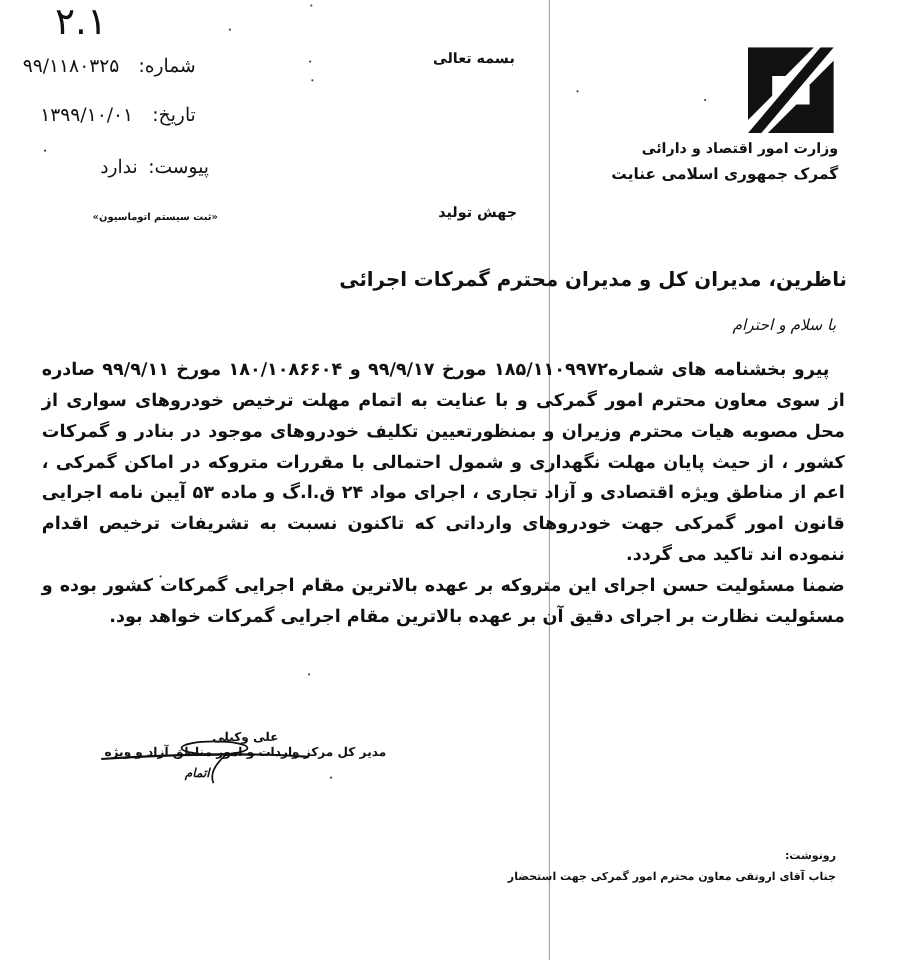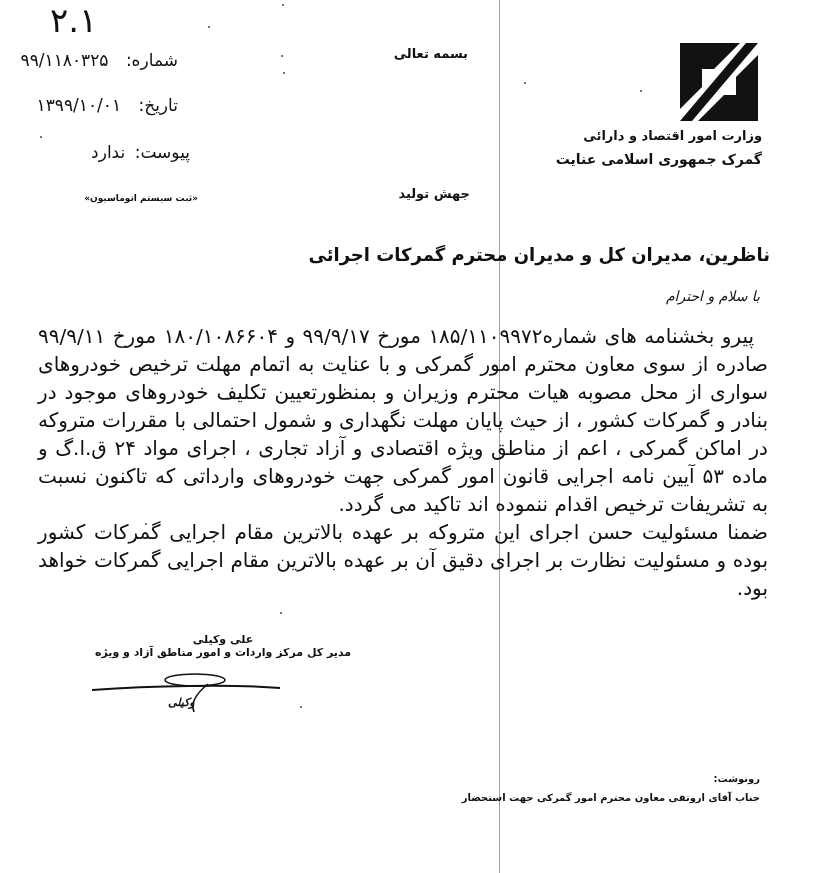--- a/index.html
+++ b/index.html
@@ -19,27 +19,27 @@
   .meta-row { direction: rtl; font-size: 17px; white-space: nowrap; }
   .meta-row .lbl { font-weight: 400; }
   .meta-row .val { font-weight: 400; margin-right: 12px; direction: ltr; unicode-bidi: embed; }
   .small { font-size: 9px; font-weight: bold; }
   .bold { font-weight: bold; }
   .logo-box { left: 680px; top: 43px; width: 78px; height: 78px; }
   .org { font-size: 13px; font-weight: bold; text-align: right; white-space: nowrap; }
   .headline { right: 48px; top: 244px; font-size: 18px; font-weight: bold; white-space: nowrap; }
   .salutation { right: 58px; top: 288px; font-size: 14px; font-style: italic; }
   .body-text {
-    right: 50px; top: 322px; width: 730px; font-size: 20px; line-height: 28px;
-    text-align: justify; text-align-last: right; font-weight: normal;
+    right: 50px; top: 322px; width: 730px; font-size: 16px; line-height: 28px;
+    text-align: justify; text-align-last: right; font-weight: bold;
   }
   .body-text p { margin: 0; }
   .body-text .indent { text-indent: 14px; }
   .sig { left: 78px; top: 633px; width: 290px; text-align: center; }
-  .sig .name { font-size: 11px; font-weight: bold; }
+  .sig .name { font-size: 11px; font-weight: bold; margin-top: 31px; }
   .sig .title { font-size: 11px; font-weight: bold; }
   .copy { right: 58px; top: 773px; text-align: right; }
   .copy .h { font-size: 10px; font-weight: bold; }
   .copy .t { font-size: 10px; font-weight: bold; margin-top: 8px; }
   .speck { position: absolute; width: 2px; height: 2px; background: #444; border-radius: 1px; }
 </style>
 </head>
 <body>
 
 <div class="crease"></div>
@@ -85,21 +85,21 @@
   <div class="name">علی وکیلی</div>
   <div class="title">مدیر کل مرکز واردات و امور مناطق آزاد و ویژه</div>
 </div>
 <div class="abs" style="left:90px; top:668px; width:200px; height:50px;">
   <svg width="200" height="50" viewBox="0 0 200 50">
     <path d="M2 22 C60 18 140 16 190 20" stroke="#111" stroke-width="2" fill="none"></path>
     <ellipse cx="105" cy="12" rx="30" ry="6" stroke="#111" stroke-width="1.6" fill="none"></ellipse>
     <path d="M118 16 C108 24 100 34 104 44" stroke="#111" stroke-width="1.6" fill="none"></path>
   </svg>
 </div>
-<div class="abs bold" style="left:168px; top:696px; font-size:11px; font-style:italic;">وکیلی</div>
+<div class="abs bold" style="left:168px; top:696px; font-size:11px; font-style:italic;">اتمام</div>
 
 <div class="abs copy">
   <div class="h">رونوشت:</div>
   <div class="t">جناب آقای اروتقی معاون محترم امور گمرکی جهت استحضار</div>
 </div>
 
 <div class="speck" style="left:282px; top:4px;"></div>
 <div class="speck" style="left:208px; top:26px;"></div>
 <div class="speck" style="left:281px; top:55px;"></div>
 <div class="speck" style="left:283px; top:72px;"></div>

